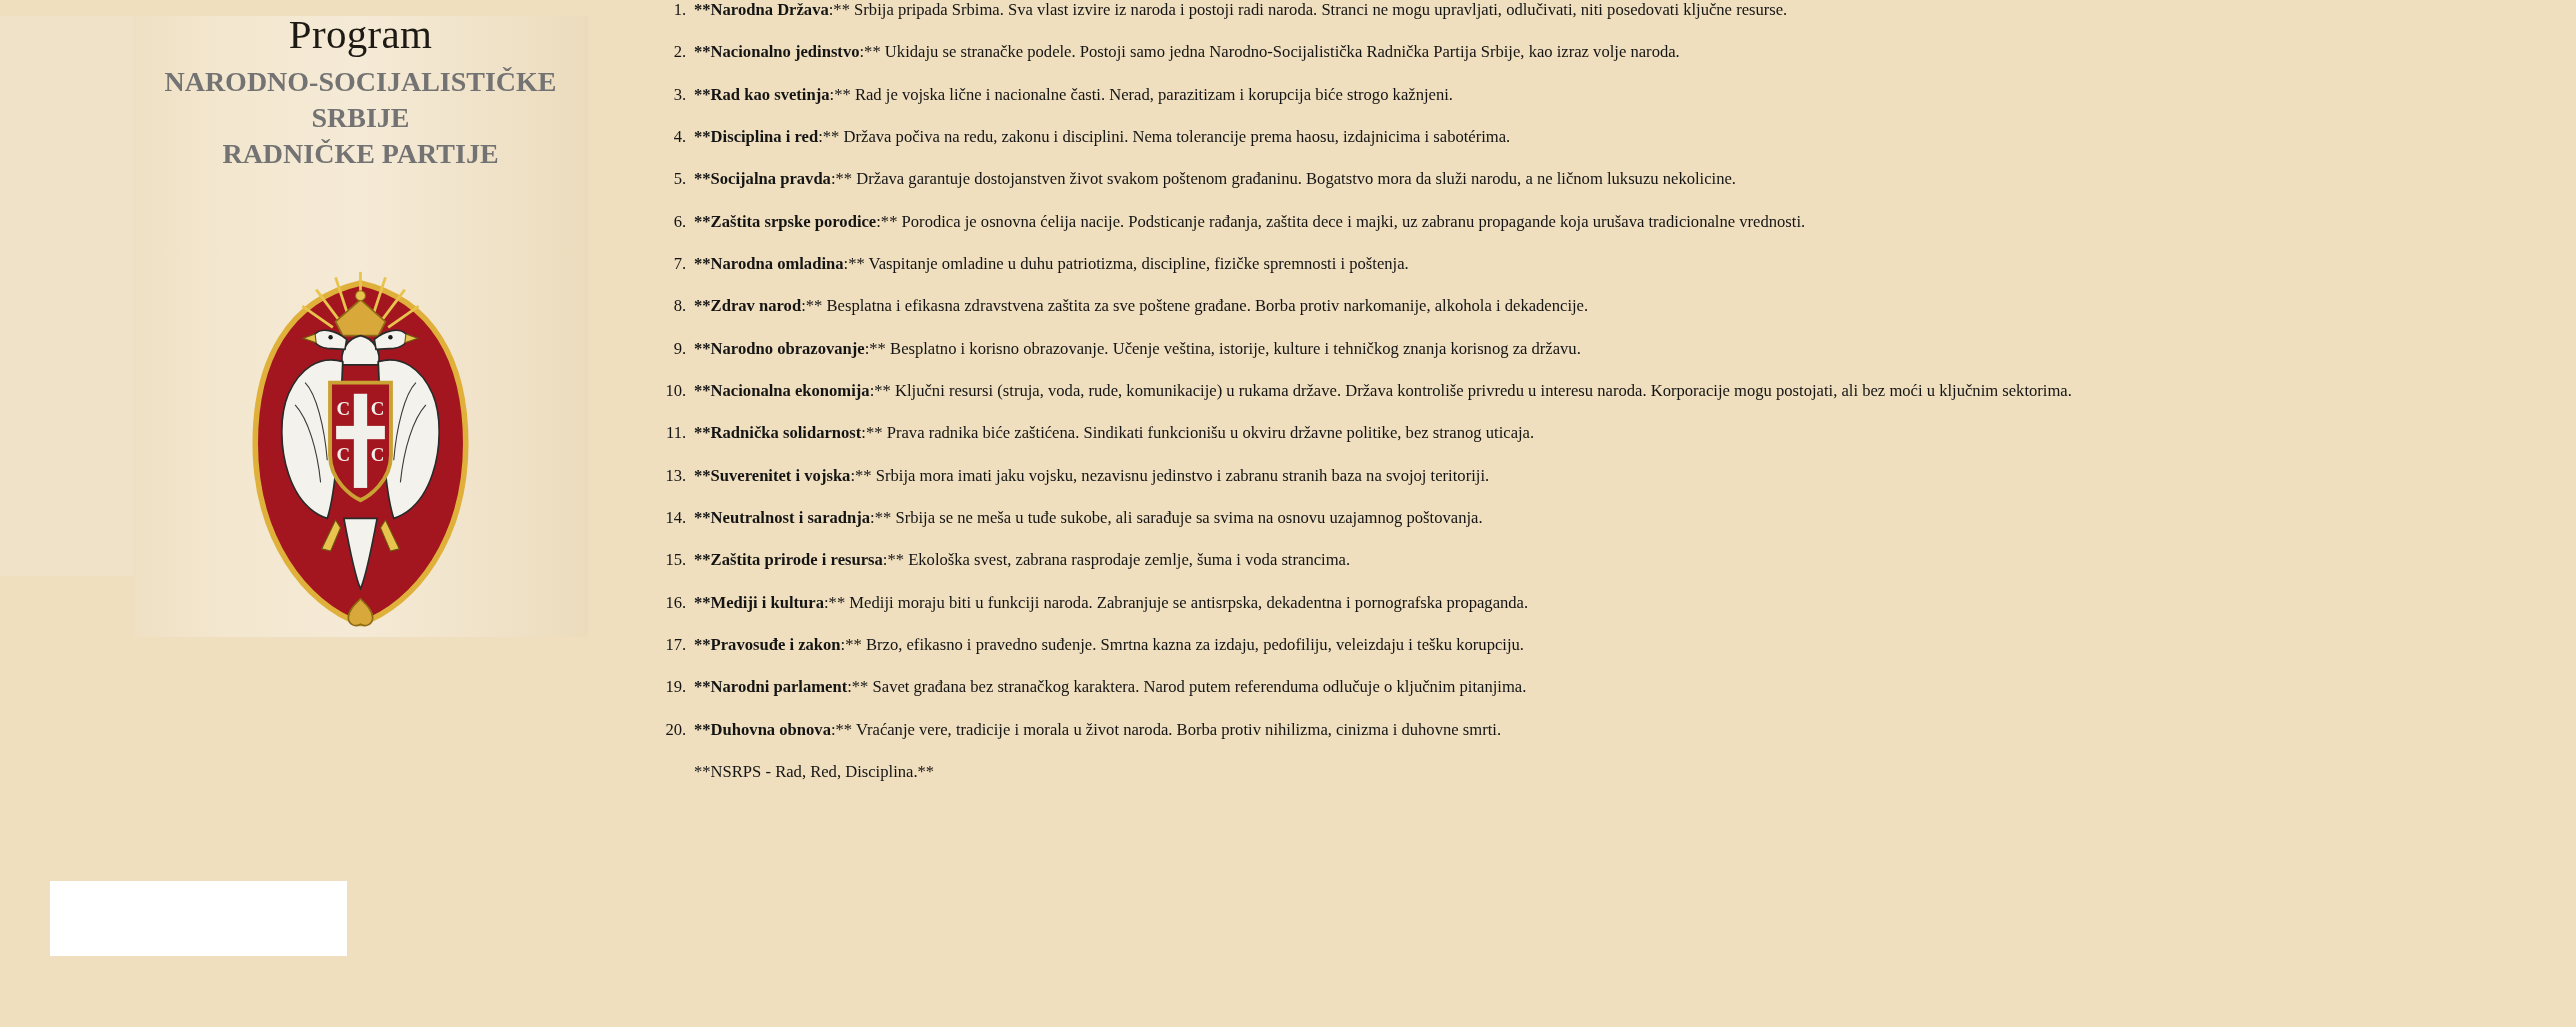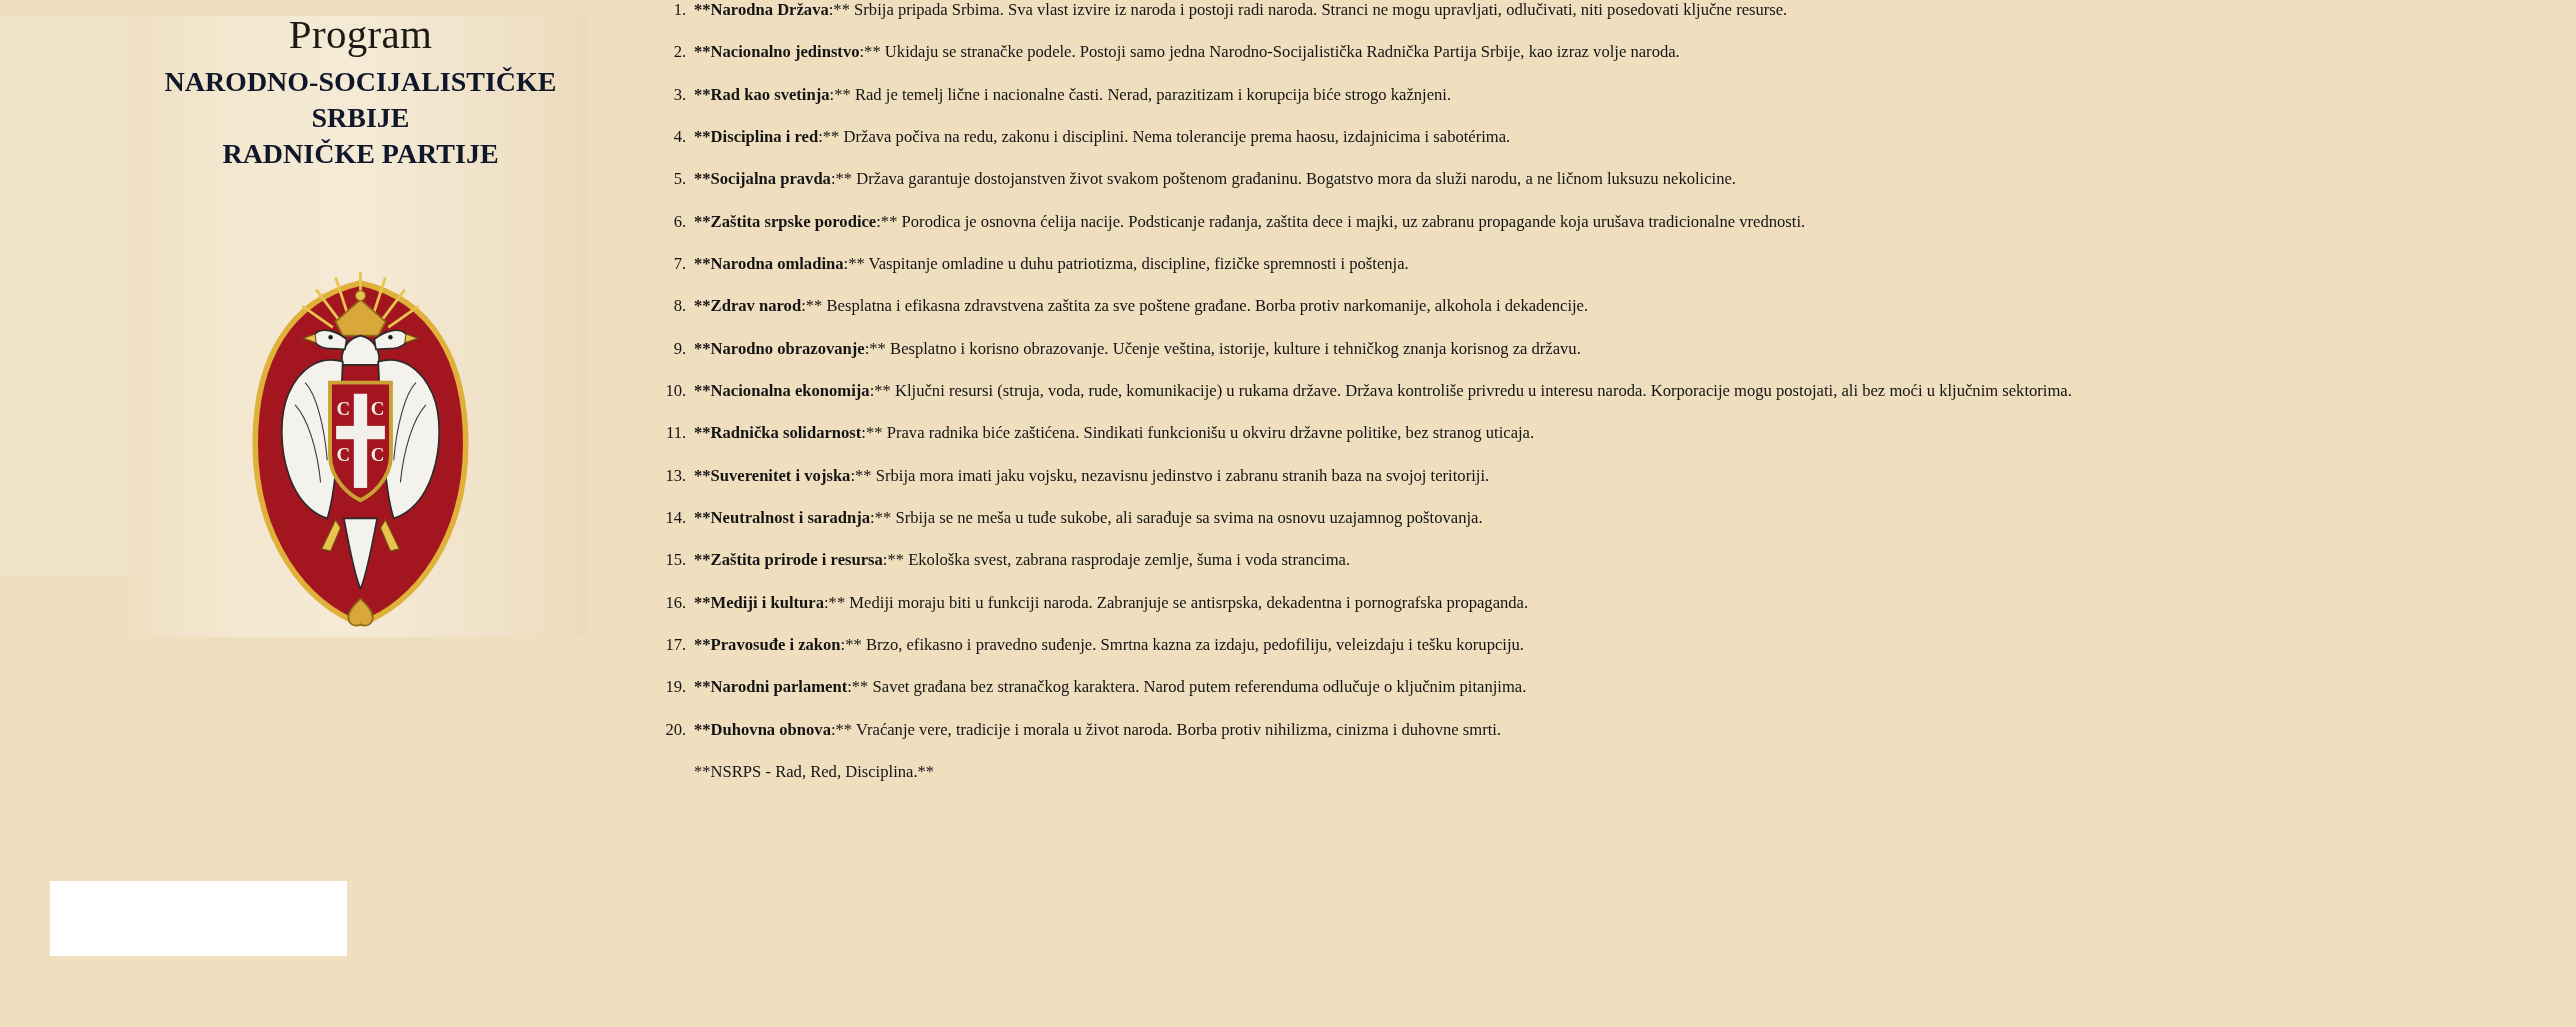--- a/index.html
+++ b/index.html
@@ -53,21 +53,21 @@
   }
   .party-name {
     position: absolute;
     top: 48px;
     left: 133px;
     width: 455px;
     text-align: center;
     font-size: 28px;
     line-height: 1.28;
     font-weight: bold;
-    color: #0f172a;
+    color: #737373;
   }
   .party-name .ln { display: block; }
 
   
   .emblem {
     position: absolute;
     left: 222px;
     top: 200px;
     width: 277px;
     height: 422px;
@@ -195,21 +195,21 @@
     <div class="item">
       <span class="num">1.</span>
       <span class="body"><span class="stars">**</span><b>Narodna Država</b><span>:** </span><span>Srbija pripada Srbima. Sva vlast izvire iz naroda i postoji radi naroda. Stranci ne mogu upravljati, odlučivati, niti posedovati ključne resurse.</span></span>
     </div>
     <div class="item">
       <span class="num">2.</span>
       <span class="body"><span class="stars">**</span><b>Nacionalno jedinstvo</b><span>:** </span><span>Ukidaju se stranačke podele. Postoji samo jedna Narodno-Socijalistička Radnička Partija Srbije, kao izraz volje naroda.</span></span>
     </div>
     <div class="item">
       <span class="num">3.</span>
-      <span class="body"><span class="stars">**</span><b>Rad kao svetinja</b><span>:** </span><span>Rad je temelj lične i nacionalne časti. Nerad, parazitizam i korupcija biće strogo kažnjeni.</span></span>
+      <span class="body"><span class="stars">**</span><b>Rad kao svetinja</b><span>:** </span><span>Rad je vojska lične i nacionalne časti. Nerad, parazitizam i korupcija biće strogo kažnjeni.</span></span>
     </div>
     <div class="item">
       <span class="num">4.</span>
       <span class="body"><span class="stars">**</span><b>Disciplina i red</b><span>:** </span><span>Država počiva na redu, zakonu i disciplini. Nema tolerancije prema haosu, izdajnicima i sabotérima.</span></span>
     </div>
     <div class="item">
       <span class="num">5.</span>
       <span class="body"><span class="stars">**</span><b>Socijalna pravda</b><span>:** </span><span>Država garantuje dostojanstven život svakom poštenom građaninu. Bogatstvo mora da služi narodu, a ne ličnom luksuzu nekolicine.</span></span>
     </div>
     <div class="item">

